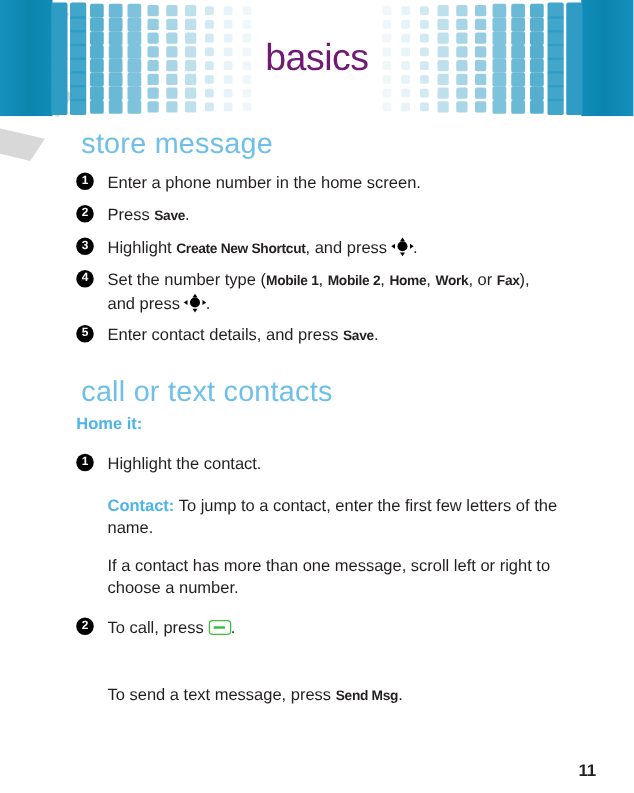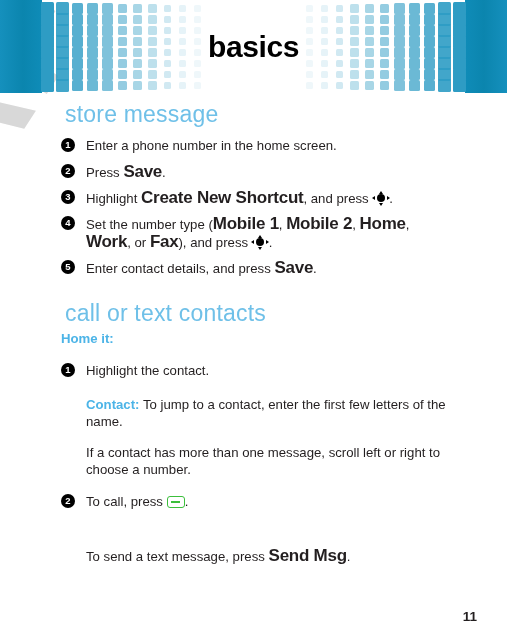--- a/index.html
+++ b/index.html
@@ -96,22 +96,22 @@
   #basics-title {
     position: absolute;
     left: 0;
     top: 0;
     width: 507px;
     height: 93px;
     display: flex;
     align-items: center;
     justify-content: center;
     font-size: 30px;
-    font-weight: bold;
-    color: #000000;
+    font-weight: normal;
+    color: #701a75;
     letter-spacing: -0.4px;
     z-index: 4;
   }
 
   
   #content {
     position: absolute;
     left: 0;
     top: 93px;
     width: 507px;
@@ -156,21 +156,21 @@
     font-family: "Liberation Sans", sans-serif;
   }
   .rowtext { display: block; margin-left: 25px; }
   .row.indent .rowtext { margin-left: 0; }
 
   
   .ui {
     font-family: "Liberation Sans Narrow", "Liberation Sans", sans-serif;
     font-weight: bold;
     font-stretch: condensed;
-    font-size: 17px;
+    font-size: 11px;
     letter-spacing: -0.25px;
   }
   .strongtxt { font-weight: normal; }
   .blue-label { color: #4cb4e7; font-weight: bold; font-size: 13.2px; }
 
   
   #findit {
     position: absolute;
     left: 61px;
     top: 238px;

